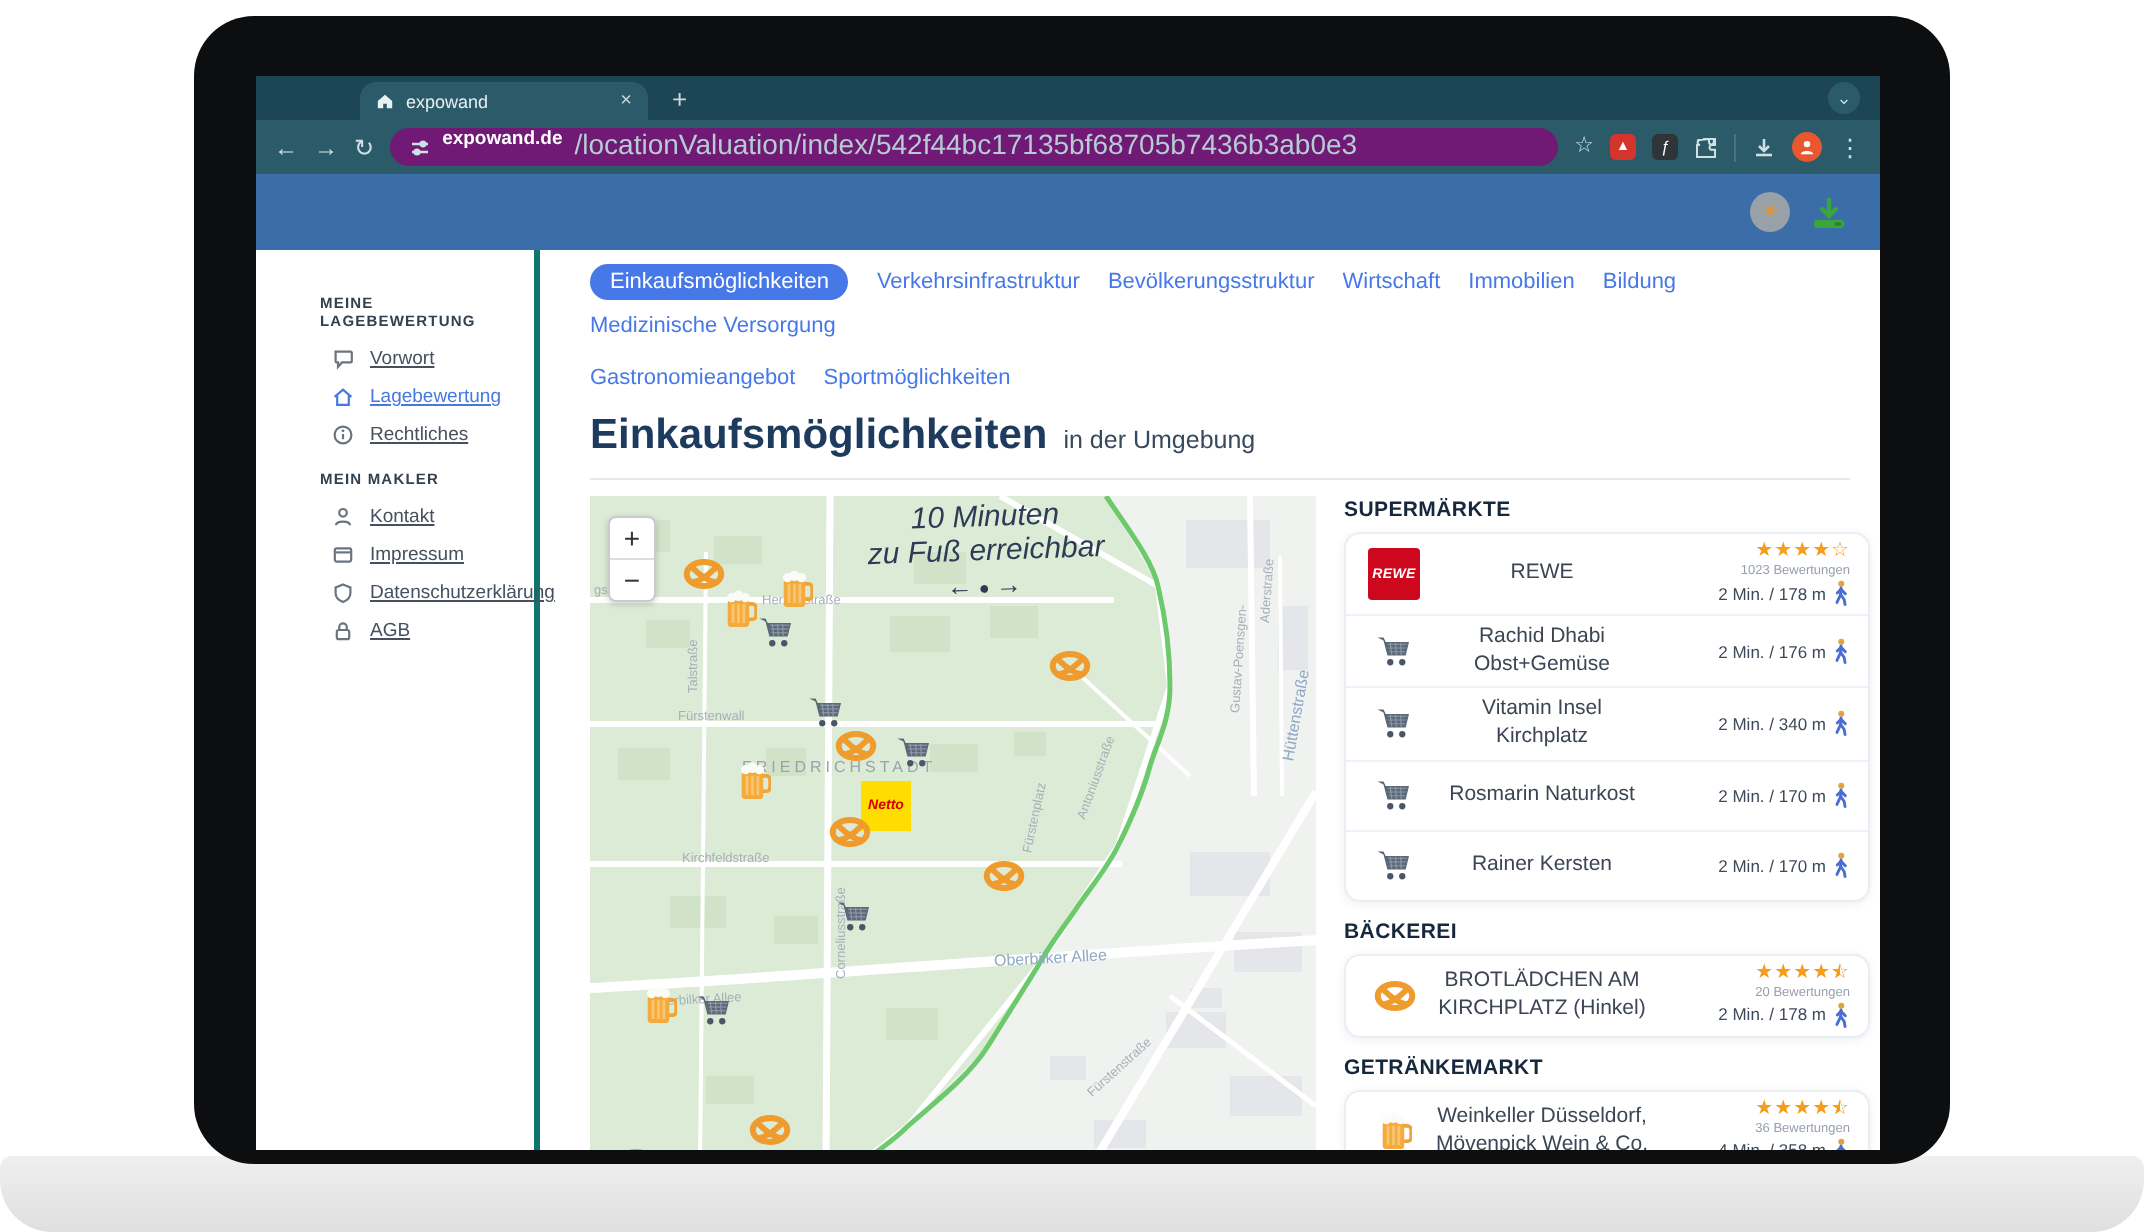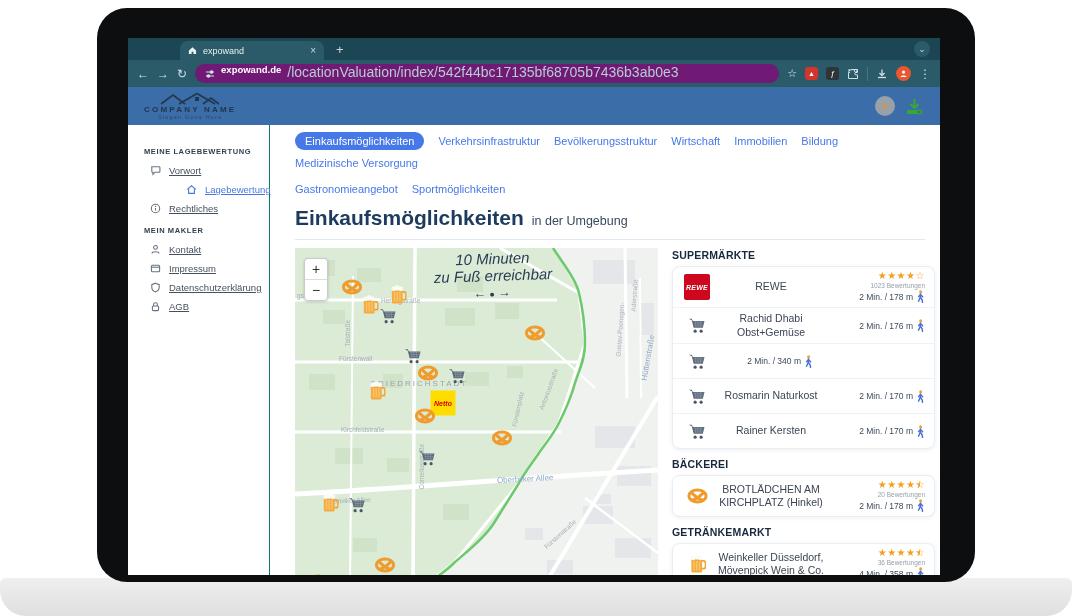--- a/index.html
+++ b/index.html
@@ -28,25 +28,25 @@
   .avatar-ic{width:15px;height:15px;border-radius:50%;background:#e8572f;display:flex;align-items:center;justify-content:center;}
   
   .appheader{height:38px;background:#3b6da9;display:flex;align-items:center;padding:0 16px;}
   .logo{display:flex;flex-direction:column;align-items:center;line-height:1.1;}
   .logo-name{font-size:8px;letter-spacing:2.2px;font-weight:600;color:#20364d;margin-top:1px;white-space:nowrap;}
   .logo-slogan{font-size:5.5px;letter-spacing:1.2px;color:#2c4a68;white-space:nowrap;}
   .hdr-right{margin-left:auto;display:flex;align-items:center;gap:10px;}
   .mode-circle{width:20px;height:20px;border-radius:50%;background:#98a0a8;display:flex;align-items:center;justify-content:center;color:#e8932f;font-size:10px;}
   
   .body-row{display:flex;height:450px;}
-  .sidebar{width:142px;min-width:142px;border-right:1px solid #0f766e;display:flex;flex-direction:column;padding:14px 0 12px;box-sizing:border-box;}
+  .sidebar{width:142px;min-width:142px;border-right:3px solid #0f766e;display:flex;flex-direction:column;padding:14px 16px 12px;box-sizing:border-box;}
   .side-sec{font-size:7.5px;font-weight:700;color:#33414f;letter-spacing:.6px;padding:0 16px;margin:8px 0 5px;}
   .side-item{display:flex;align-items:center;gap:8px;padding:4px 10px 4px 22px;font-size:9.5px;color:#46515f;cursor:pointer;text-decoration:underline;}
   .side-item .si{color:#6a7480;display:flex;}
-  .side-item.active{color:#4678e0;margin-left:36px;}
+  .side-item.active{color:#4678e0;}
   .side-item.active .si{color:#4678e0;}
   .collapse{margin-top:auto;border-top:1px solid #e9ebf0;padding:10px 16px 0;display:flex;align-items:center;gap:7px;font-size:9.5px;color:#46515f;cursor:pointer;}
   
   .main{flex:1;padding:7px 15px 0 25px;box-sizing:border-box;overflow:hidden;}
   .tabsrow{display:flex;flex-wrap:wrap;gap:7px 14px;align-items:center;font-size:11px;max-width:655px;}
   .navlink{color:#4678e8;cursor:pointer;white-space:nowrap;}
   .pill{background:#4678e8;color:#fff;padding:3px 10px;border-radius:13px;cursor:pointer;white-space:nowrap;}
   .rowbreak{width:100%;height:0;}
   .title-row{margin:11px 0 0;display:flex;align-items:baseline;gap:8px;border-bottom:1px solid #e3e8f0;padding-bottom:9px;}
   .page-title{font-size:21px;font-weight:700;color:#1d3b5e;}
@@ -144,32 +144,20 @@
       <span class="avatar-ic">
         <svg width="9" height="9" viewBox="0 0 10 10">
             <circle cx="5" cy="3.4" r="1.8" fill="#fff"></circle>
             <path d="M1.6 9 c0-2.4 6.8-2.4 6.8 0 z" fill="#fff"></path>
           </svg>
       </span>
       <span class="navglyph">⋮</span>
     </div>
 
     <div class="appheader">
-      <div class="logo">
-        <svg width="62" height="13" viewBox="0 0 62 13">
-          <g stroke="#23374d" stroke-width="1.6" fill="none">
-            <path d="M2 12 L14 3 L26 12"></path>
-            <path d="M20 12 L38 1.5 L56 12"></path>
-            <path d="M44 12 L52 6 L60 12"></path>
-          </g>
-          <rect x="36" y="5" width="4" height="4" fill="#23374d"></rect>
-        </svg>
-        <span class="logo-name">COMPANY NAME</span>
-        <span class="logo-slogan">Slogan Goes Here</span>
-      </div>
       <div class="hdr-right">
         <span class="mode-circle">☀</span>
         <span style="display:flex">
           <svg width="19" height="17" viewBox="0 0 19 17">
               <g stroke="#3aa53a" stroke-width="2.2" fill="none">
                 <path d="M9.5 1 V9"></path>
                 <path d="M5.5 6 L9.5 10 L13.5 6"></path>
               </g>
               <rect x="2" y="12" width="15" height="4" rx="1.2" fill="#3aa53a"></rect>
               <rect x="12.5" y="13.2" width="3" height="1.6" fill="#2d7d2d"></rect>
@@ -622,20 +610,21 @@
                         <line x1="8.4" y1="9" x2="20.2" y2="9"></line>
                         <line x1="9" y1="11.5" x2="19.6" y2="11.5"></line>
                         <line x1="9.5" y1="5.5" x2="10.5" y2="13.5"></line>
                         <line x1="13" y1="5.5" x2="13.6" y2="13.5"></line>
                         <line x1="16.5" y1="5.5" x2="16.8" y2="13.5"></line>
                       </g>
                       <circle cx="9.5" cy="18.5" r="2.1" fill="#4a5568"></circle>
                       <circle cx="17.5" cy="18.5" r="2.1" fill="#4a5568"></circle>
                     </svg>
                   </div>
+                  <div class="prow-name">Vitamin Insel Kirchplatz</div>
                   <div class="prow-right">
                     <span class="dist">
                       <span>2 Min. /  340 m</span>
                       <span style="display:flex">
                         <svg width="9" height="13" viewBox="0 0 12 18">
                           <circle cx="6.2" cy="2.6" r="2.1" fill="#e5a33c"></circle>
                           <g stroke="#4a6fd4" stroke-width="2" fill="none" stroke-linecap="round">
                             <path d="M6 5.5 L5.8 10"></path>
                             <path d="M5.8 10 L3.2 15.5"></path>
                             <path d="M5.8 10 L8.2 13.5 L8.8 17"></path>

